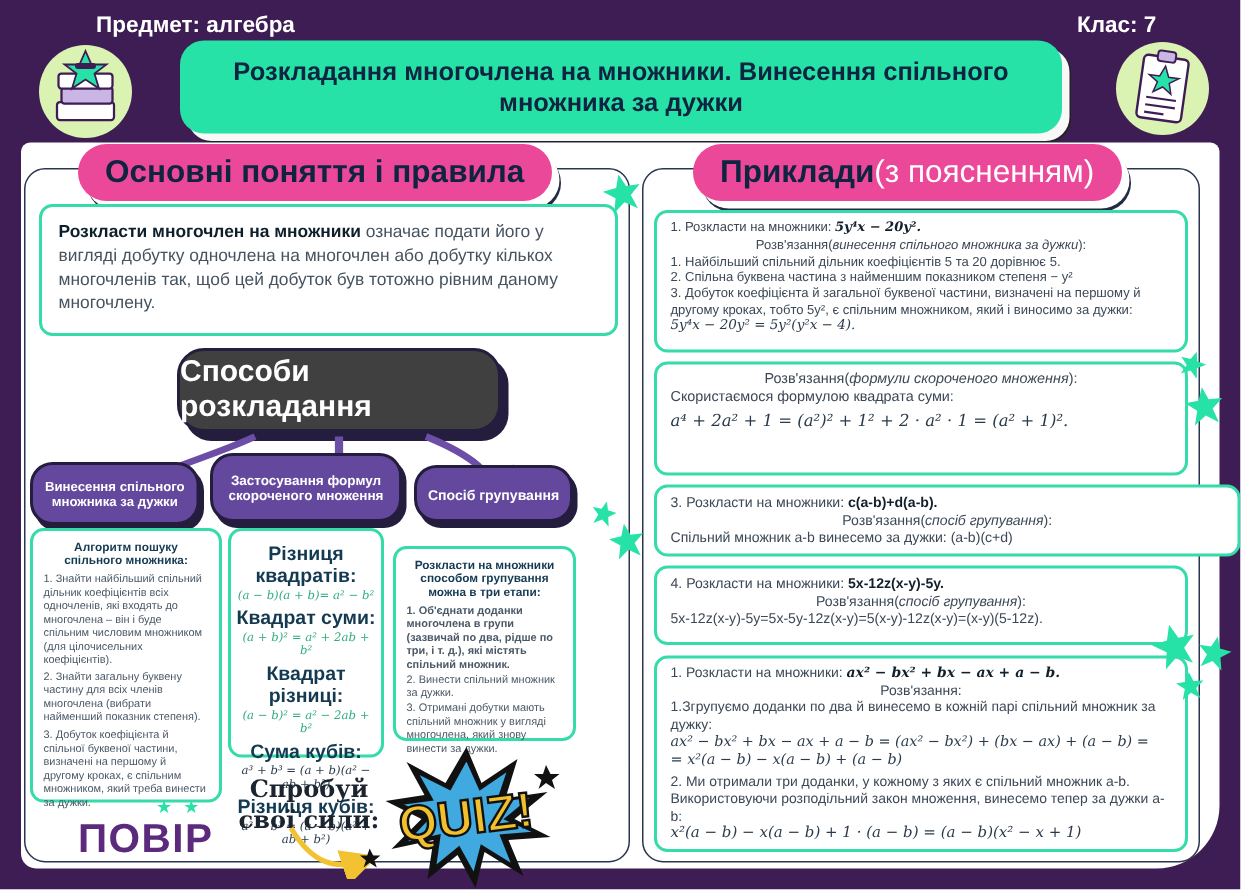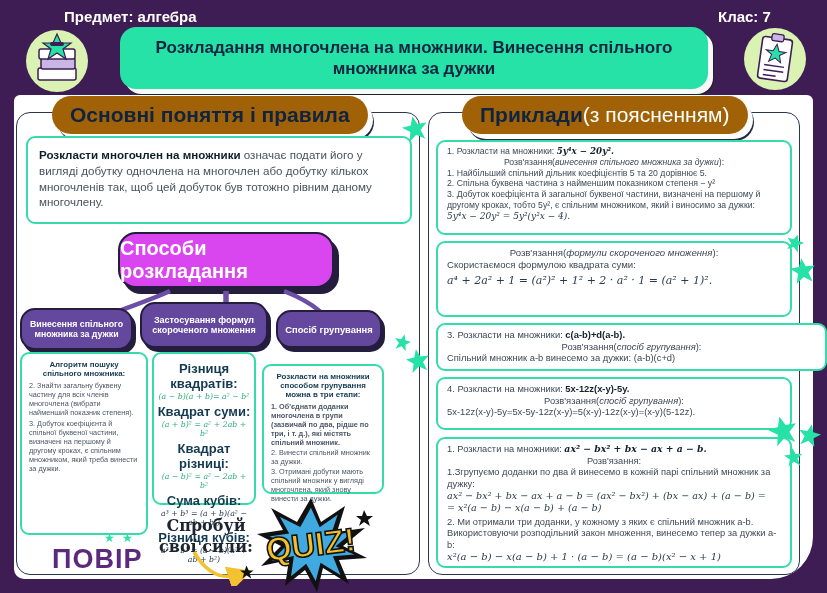--- a/index.html
+++ b/index.html
@@ -15,34 +15,34 @@
             display:flex; align-items:center; justify-content:center; }
   .banner-text { width:92%; text-align:center; font-weight:bold; font-size:17px; line-height:1.25; color:#0e2440; }
 
   .corner-badge { position:absolute; width:62px; height:62px; border-radius:50%; background:#daf2b2; }
 
   
   .page-white { position:absolute; left:14px; top:95px; width:799px; height:484px;
                 background:#fff; border-radius:6px 6px 42px 10px; }
   .card { position:absolute; background:#fff; border:1.6px solid #2a3550; border-radius:14px; }
 
-  .section-pill { position:absolute; height:38px; background:#a16207; border-radius:22px;
+  .section-pill { position:absolute; height:38px; background:#ec4899; border-radius:22px;
                   box-shadow:5px 5px 0 #ffffff, 6px 7px 0 #222c44;
                   display:flex; align-items:center; justify-content:center;
                   font-size:21px; white-space:nowrap; padding:7px 18px; }
   .section-pill .b { font-weight:bold; color:#0e2440; }
   .section-pill .w { color:#ffffff; font-weight:normal; }
 
   .tealbox { position:absolute; background:#fff; border:2px solid #35dcaa; border-radius:9px; }
 
   .def-text { padding:9px 11px; font-size:11.6px; line-height:1.36; color:#46535f; }
   .def-text .b { font-weight:bold; color:#0d1f2a; }
 
   .methods-box { position:absolute; left:118px; top:232px; width:216px; height:56px;
-                 background:#d946ef; border:2px solid #241d3e; border-radius:18px;
+                 background:#404040; border:2px solid #241d3e; border-radius:18px;
                  box-shadow:5px 6px 0 #241d3e;
                  display:flex; align-items:center; justify-content:center;
                  color:#fff; font-weight:bold; font-size:20px; }
 
   .pill { position:absolute; background:#63489e; border:2px solid #241d3e; border-radius:15px;
           box-shadow:3px 4px 0 #241d3e; color:#fff; font-weight:bold;
           display:flex; align-items:center; justify-content:center; text-align:center; padding:3px 6px; }
 
   .smallbox-title { font-weight:bold; color:#143a52; text-align:center; margin-bottom:3px; }
   .smalltext { color:#4a5866; }
@@ -146,20 +146,21 @@
   </div>
   <div class="pill" style="left:140px; top:302px; width:128px; height:46px; font-size:9px;">
     <span>Застосування формул скороченого множення</span>
   </div>
   <div class="pill" style="left:276px; top:310px; width:106px; height:38px; font-size:9.4px;">
     <span>Спосіб групування</span>
   </div>
 
   <div class="tealbox" style="left:20px; top:352px; width:128px; height:183px; padding:6px 7px;">
     <div class="smallbox-title" style="font-size:7.9px;">Алгоритм пошуку спільного множника:</div>
+    <div class="smalltext exline" style="font-size:7.3px;">1. Знайти найбільший спільний дільник коефіцієнтів всіх одночленів, які входять до многочлена – він і буде спільним числовим множником (для цілочисельних коефіцієнтів).</div>
     <div class="smalltext exline" style="font-size:7.3px; margin-top:2px;">2. Знайти загальну буквену частину для всіх членів многочлена (вибрати найменший показник степеня).</div>
     <div class="smalltext exline" style="font-size:7.3px; margin-top:2px;">3. Добуток коефіцієнта й спільної буквеної частини, визначені на першому й другому кроках, є спільним множником, який треба винести за дужки.</div>
   </div>
 
   <div class="tealbox" style="left:152px; top:352px; width:104px; height:153px; padding:4px 3px; text-align:center;">
     <div class="formula-label">Різниця квадратів:</div>
     <div class="formula green">(a − b)(a + b)= a² − b²</div>
     <div class="formula-label">Квадрат суми:</div>
     <div class="formula green">(a + b)² = a² + 2ab + b²</div>
     <div class="formula-label">Квадрат різниці:</div>

